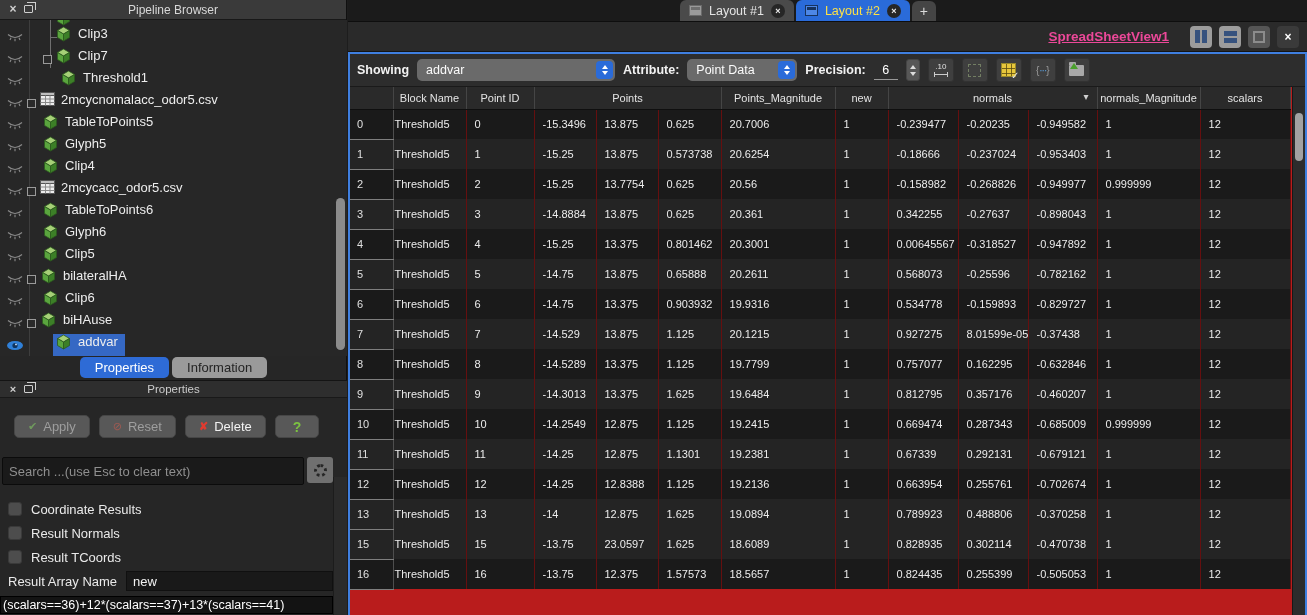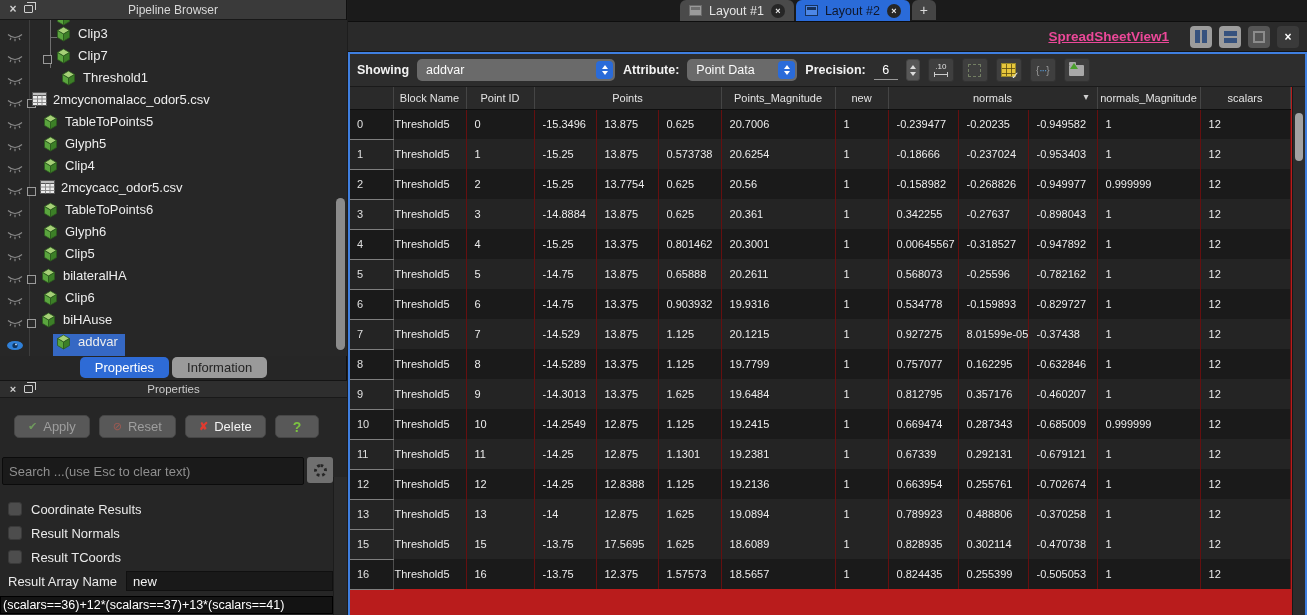--- a/index.html
+++ b/index.html
@@ -69,25 +69,25 @@
 
   .expr-input { position:absolute; left:0; right:14px; bottom:1px; height:18px; background:#131313; border:1px solid #000;
                 color:#ffffff; font-size:12.5px; padding:0 2px; font-family:"Liberation Sans",sans-serif; }
 
   .props-scroll { position:absolute; top:96px; bottom:0; right:0; width:14px; background:#2b2b2b; border-left:1px solid #1c1c1c; }
 
   
   .right { position:absolute; left:348px; top:0; right:0; height:615px; background:#1b1b1b; }
 
   .tabbar { height:22px; position:relative; border-bottom:1px solid #0e0e0e; }
-  .tabs-wrap { position:absolute; left:332px; bottom:0; display:flex; align-items:flex-start; gap:2px; }
+  .tabs-wrap { position:absolute; left:332px; bottom:0; display:flex; align-items:center; gap:2px; }
   .vtab { height:21px; border-radius:6px 6px 0 0; display:flex; align-items:center; gap:7px; padding:0 9px; background:#4a4a4a; }
   .vtab.active { background:#2a6bd9; }
   .vtab-label { font-size:12.5px; color:#e4e4e4; }
-  .vtab.active .vtab-label { color:#0f172a; }
+  .vtab.active .vtab-label { color:#fde047; }
   .tab-ic { width:13px; height:11px; border:1px solid #6a6a6a; background:#9a9a9a; position:relative; }
   .tab-ic:before { content:""; position:absolute; left:1px; top:1px; right:1px; height:3px; background:#6e6e6e; }
   .vtab.active .tab-ic { border-color:#16335f; background:#4d87e6; }
   .vtab.active .tab-ic:before { background:#16335f; }
   .tab-x { width:14px; height:14px; border-radius:50%; background:#262626; color:#f0f0f0; font-size:9px; font-weight:bold;
            display:flex; align-items:center; justify-content:center; }
   .plus-tab { height:20px; width:24px; border-radius:6px 6px 0 0; background:#454545; color:#dddddd;
               display:flex; align-items:center; justify-content:center; font-size:14px; }
 
   .viewtitle { height:30px; background:#2a2a2a; border-bottom:1px solid #141414; display:flex; align-items:center;
@@ -235,21 +235,21 @@
             </span>
           </div>
           <div class="tree-row">
             <span class="eye">
               <svg width="18" height="11" viewBox="0 0 18 11">
                 <path d="M2 2.5 Q9 8.5 16 2.5" fill="none" stroke="#8a8a8a" stroke-width="1.2"></path>
                 <path d="M5 5.8 L4 8 M9 6.8 L9 9.2 M13 5.8 L14 8" stroke="#8a8a8a" stroke-width="1.1" fill="none"></path>
               </svg>
             </span>
             <span class="expander" style="left: 27px;"></span>
-            <span class="titem" style="left: 30px;">
+            <span class="titem" style="left: 38px;">
               <span style="display: flex;">
                 <svg width="15" height="14" viewBox="0 0 15 14">
                   <rect x="0.5" y="0.5" width="14" height="13" fill="#ededed" stroke="#555"></rect>
                   <rect x="0.5" y="0.5" width="14" height="3" fill="#bfbfbf" stroke="#555"></rect>
                   <line x1="0.5" y1="7" x2="14.5" y2="7" stroke="#8a8a8a"></line>
                   <line x1="0.5" y1="10.5" x2="14.5" y2="10.5" stroke="#8a8a8a"></line>
                   <line x1="5.5" y1="3.5" x2="5.5" y2="13.5" stroke="#8a8a8a"></line>
                   <line x1="10" y1="3.5" x2="10" y2="13.5" stroke="#8a8a8a"></line>
                 </svg>
               </span>
@@ -841,21 +841,21 @@
                 <td>0.488806</td>
                 <td>-0.370258</td>
                 <td>1</td>
                 <td>12</td>
               </tr>
               <tr class="lite">
                 <td class="rowhead">15</td>
                 <td class="block"><span>Threshold5</span></td>
                 <td>15</td>
                 <td>-13.75</td>
-                <td>17.5695</td>
+                <td>23.0597</td>
                 <td>1.625</td>
                 <td>18.6089</td>
                 <td>1</td>
                 <td>0.828935</td>
                 <td>0.302114</td>
                 <td>-0.470738</td>
                 <td>1</td>
                 <td>12</td>
               </tr>
               <tr class="dark">

